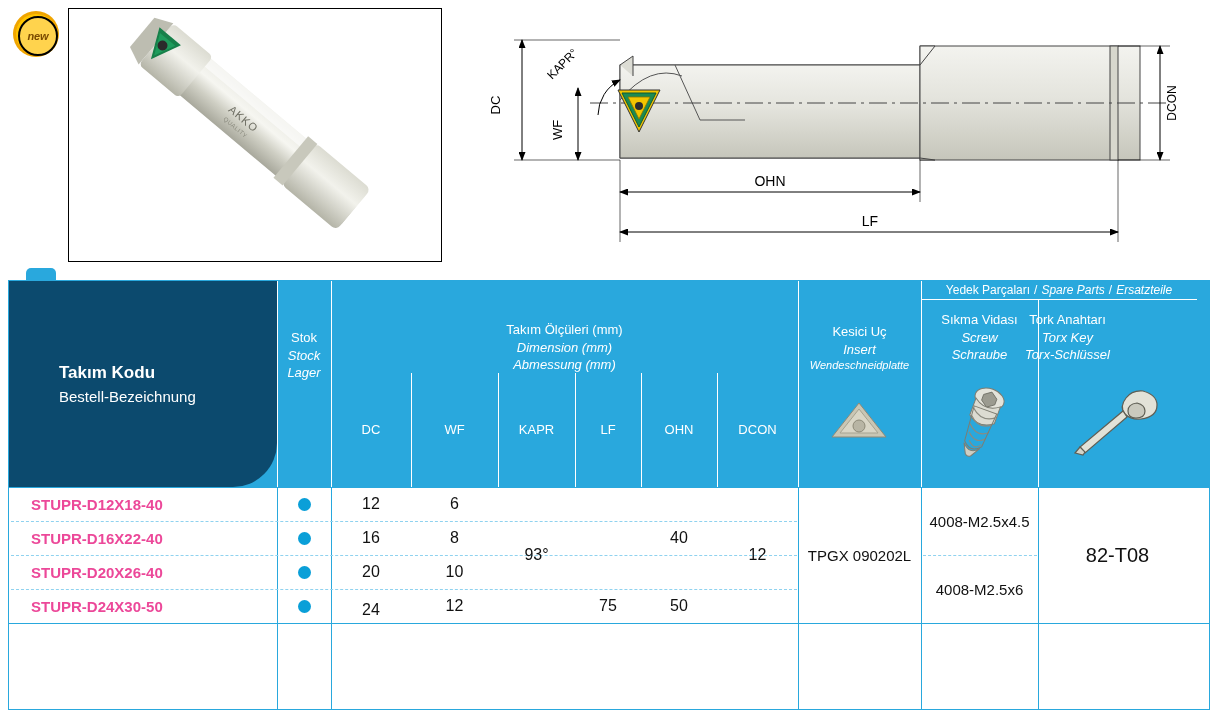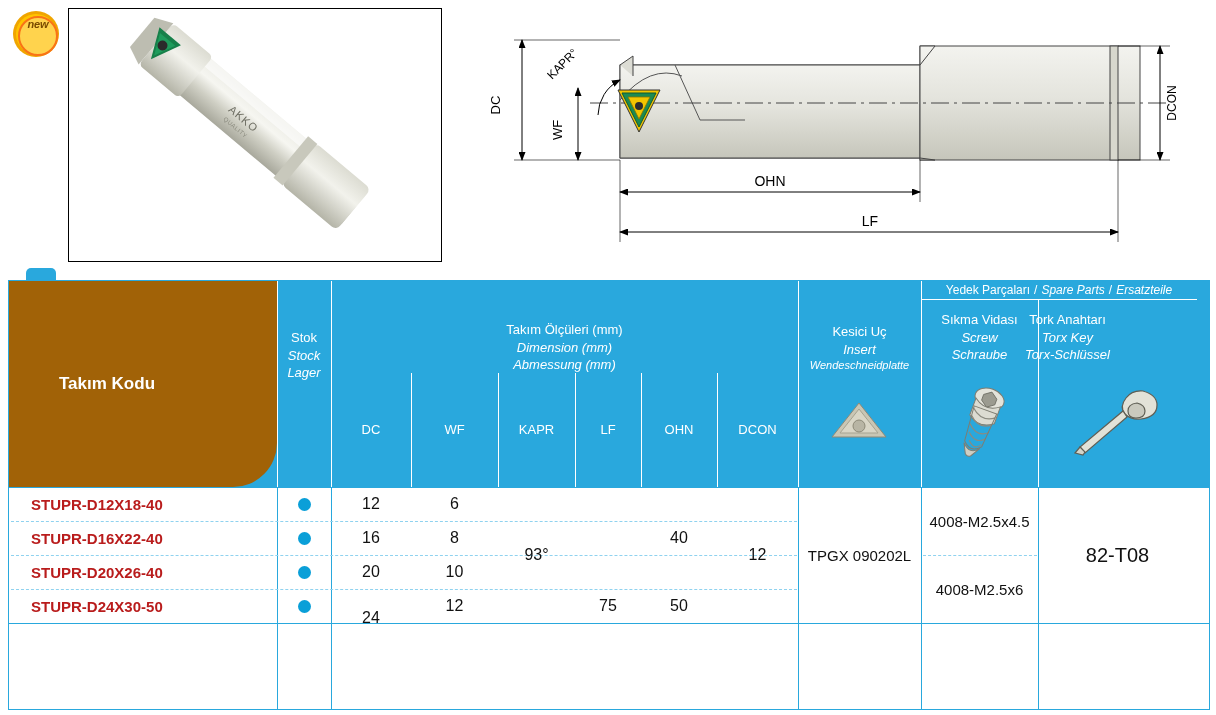--- a/index.html
+++ b/index.html
@@ -28,22 +28,23 @@
     position: absolute;
     left: 12px; top: 10px;
     width: 48px; height: 48px;
   }
   .new-badge .inner {
     position: absolute;
     left: 6px; top: 6px;
     width: 36px; height: 36px;
     border-radius: 50%;
     background: #ffd34d;
-    border: 2px solid #f97316;
+    border: 2px solid #000000;
     display: flex;
+    align-items: center;
     justify-content: center;
     z-index: 3;
   }
   .new-badge .inner span {
     font-size: 11px;
     font-weight: bold;
     font-style: italic;
     color: #7a4a00;
     letter-spacing: -0.2px;
   }
@@ -100,21 +101,21 @@
     left: 0; top: 0;
     width: 1200px; height: 206px;
     background: #29a8dd;
   }
 
   
   .red-block {
     position: absolute;
     left: 0; top: 0;
     width: 268px; height: 206px;
-    background: #a16207;
+    background: #0c4a6e;
     border-radius: 0 0 44px 0;
     color: #fff;
     display: flex;
     flex-direction: column;
     justify-content: center;
     padding-left: 50px;
     box-sizing: border-box;
   }
   .red-block .l1 { font-size: 17px; font-weight: bold; line-height: 1.5; }
   .red-block .l2 { font-size: 17px; font-weight: bold; font-style: italic; line-height: 1.5; }
@@ -156,21 +157,21 @@
     font-size: 16px;
     color: #111;
     display: flex;
     align-items: center;
     justify-content: center;
   }
   .code-cell {
     position: absolute;
     font-size: 15px;
     font-weight: bold;
-    color: #b91c1c;
+    color: #ec4899;
     display: flex;
     align-items: center;
     padding-left: 22px;
     box-sizing: border-box;
   }
   .dot {
     width: 13px; height: 13px;
     border-radius: 50%;
     background: #0a9fd8;
   }
@@ -316,20 +317,21 @@
     <div class="vline" style="left:566px; top:92px; height:114px;"></div>
     <div class="vline" style="left:632px; top:92px; height:114px;"></div>
     <div class="vline" style="left:708px; top:92px; height:114px;"></div>
     <div class="vline" style="left:789px; top:0; height:206px;"></div>
     <div class="vline" style="left:912px; top:0; height:206px;"></div>
     <div class="vline" style="left:1029px; top:18px; height:188px;"></div>
     <div class="vline" style="left:912px; top:18px; width:276px; height:1px;"></div>
 
     <div class="red-block">
       <div class="l1">Takım Kodu</div>
+      <div class="l3">Bestell-Bezeichnung</div>
     </div>
 
     <div class="hdr-cell" style="left:268px; top:48px; width:54px;">
       <div>Stok</div>
       <div class="it">Stock</div>
       <div class="it">Lager</div>
     </div>
 
     <div class="hdr-cell" style="left:322px; top:40px; width:467px;">
       <div>Takım Ölçüleri (mm)</div>
@@ -439,21 +441,21 @@
     <div class="dotcell" style="left:268px; top:274px; width:54px; height:34px;">
       <span class="dot"></span>
     </div>
     <div class="data-cell" style="left:322px; top:274px; width:80px; height:34px;">20</div>
     <div class="data-cell" style="left:402px; top:274px; width:87px; height:34px;">10</div>
 
     <div class="code-cell" style="left:0; top:308px; width:268px; height:34px;">STUPR-D24X30-50</div>
     <div class="dotcell" style="left:268px; top:308px; width:54px; height:34px;">
       <span class="dot"></span>
     </div>
-    <div class="data-cell" style="left:322px; top:320px; width:80px; height:34px;">24</div>
+    <div class="data-cell" style="left:322px; top:312px; width:80px; height:34px;">24</div>
     <div class="data-cell" style="left:402px; top:308px; width:87px; height:34px;">12</div>
 
     <div class="data-cell" style="left:489px; top:206px; width:77px; height:136px;">93°</div>
 
     <div class="data-cell" style="left:566px; top:308px; width:66px; height:34px;">75</div>
 
     <div class="data-cell" style="left:632px; top:206px; width:76px; height:102px;">40</div>
     <div class="data-cell" style="left:632px; top:308px; width:76px; height:34px;">50</div>
 
     <div class="data-cell" style="left:708px; top:206px; width:81px; height:136px;">12</div>

